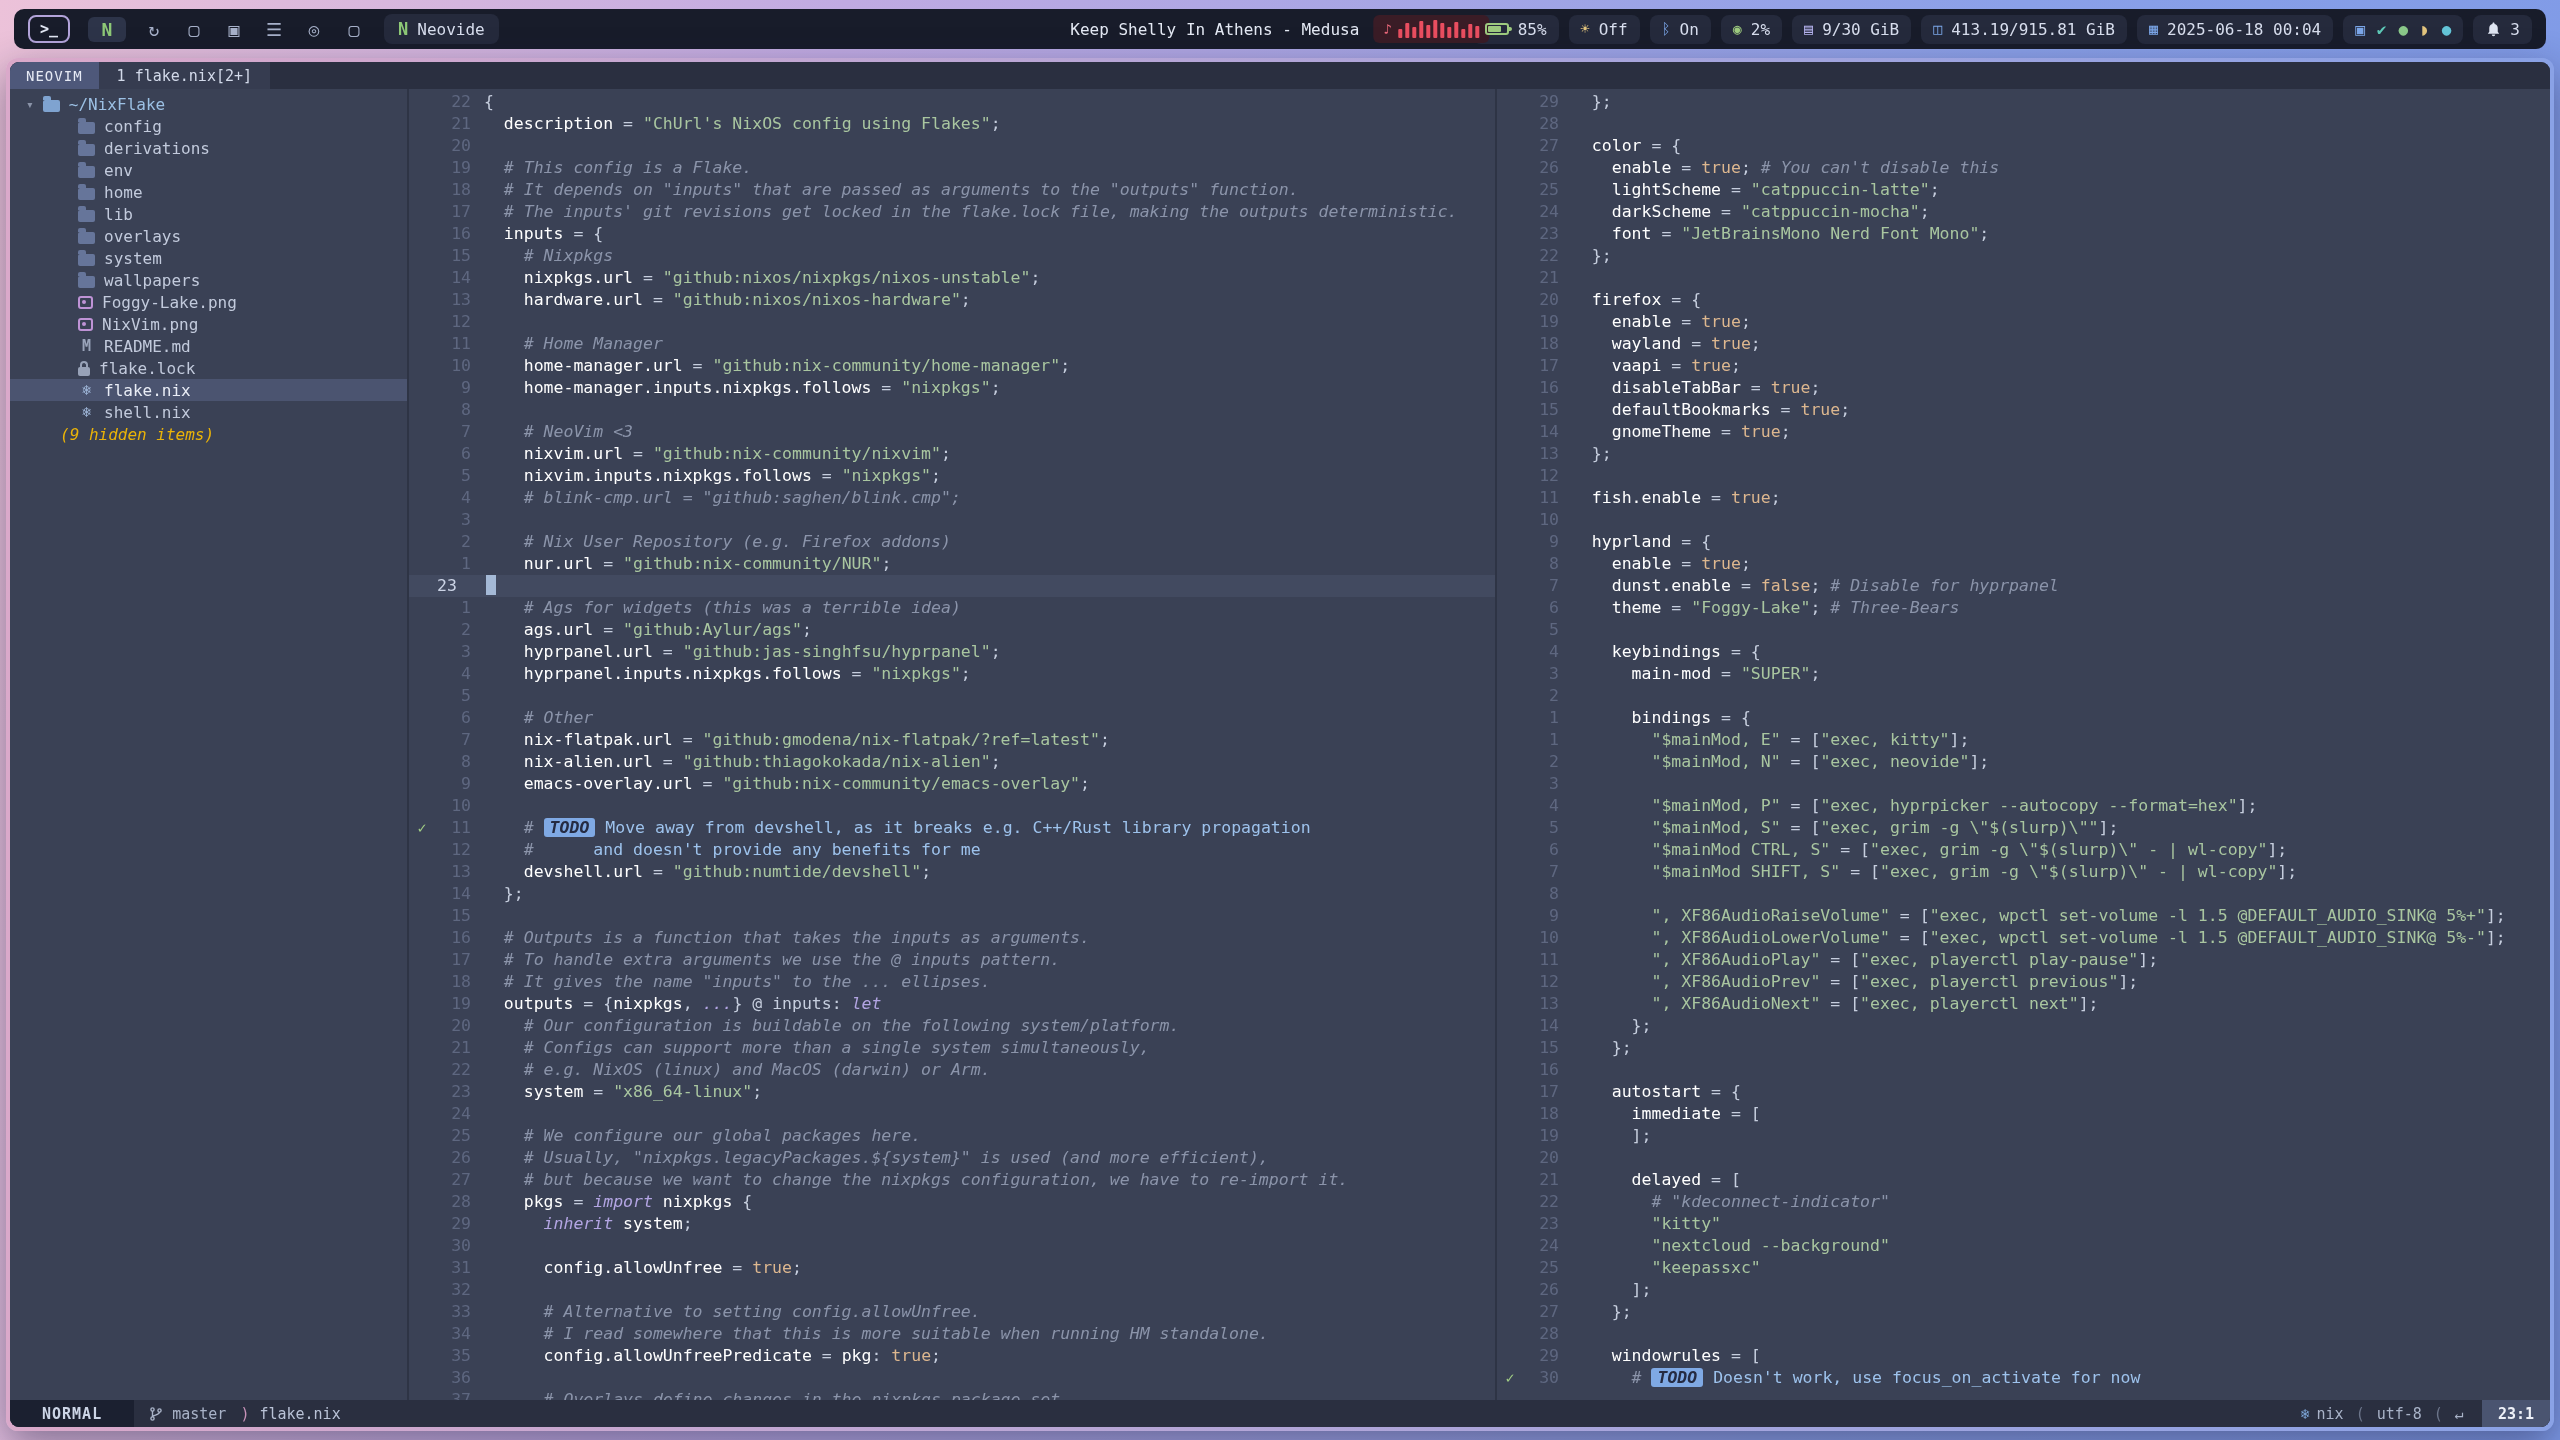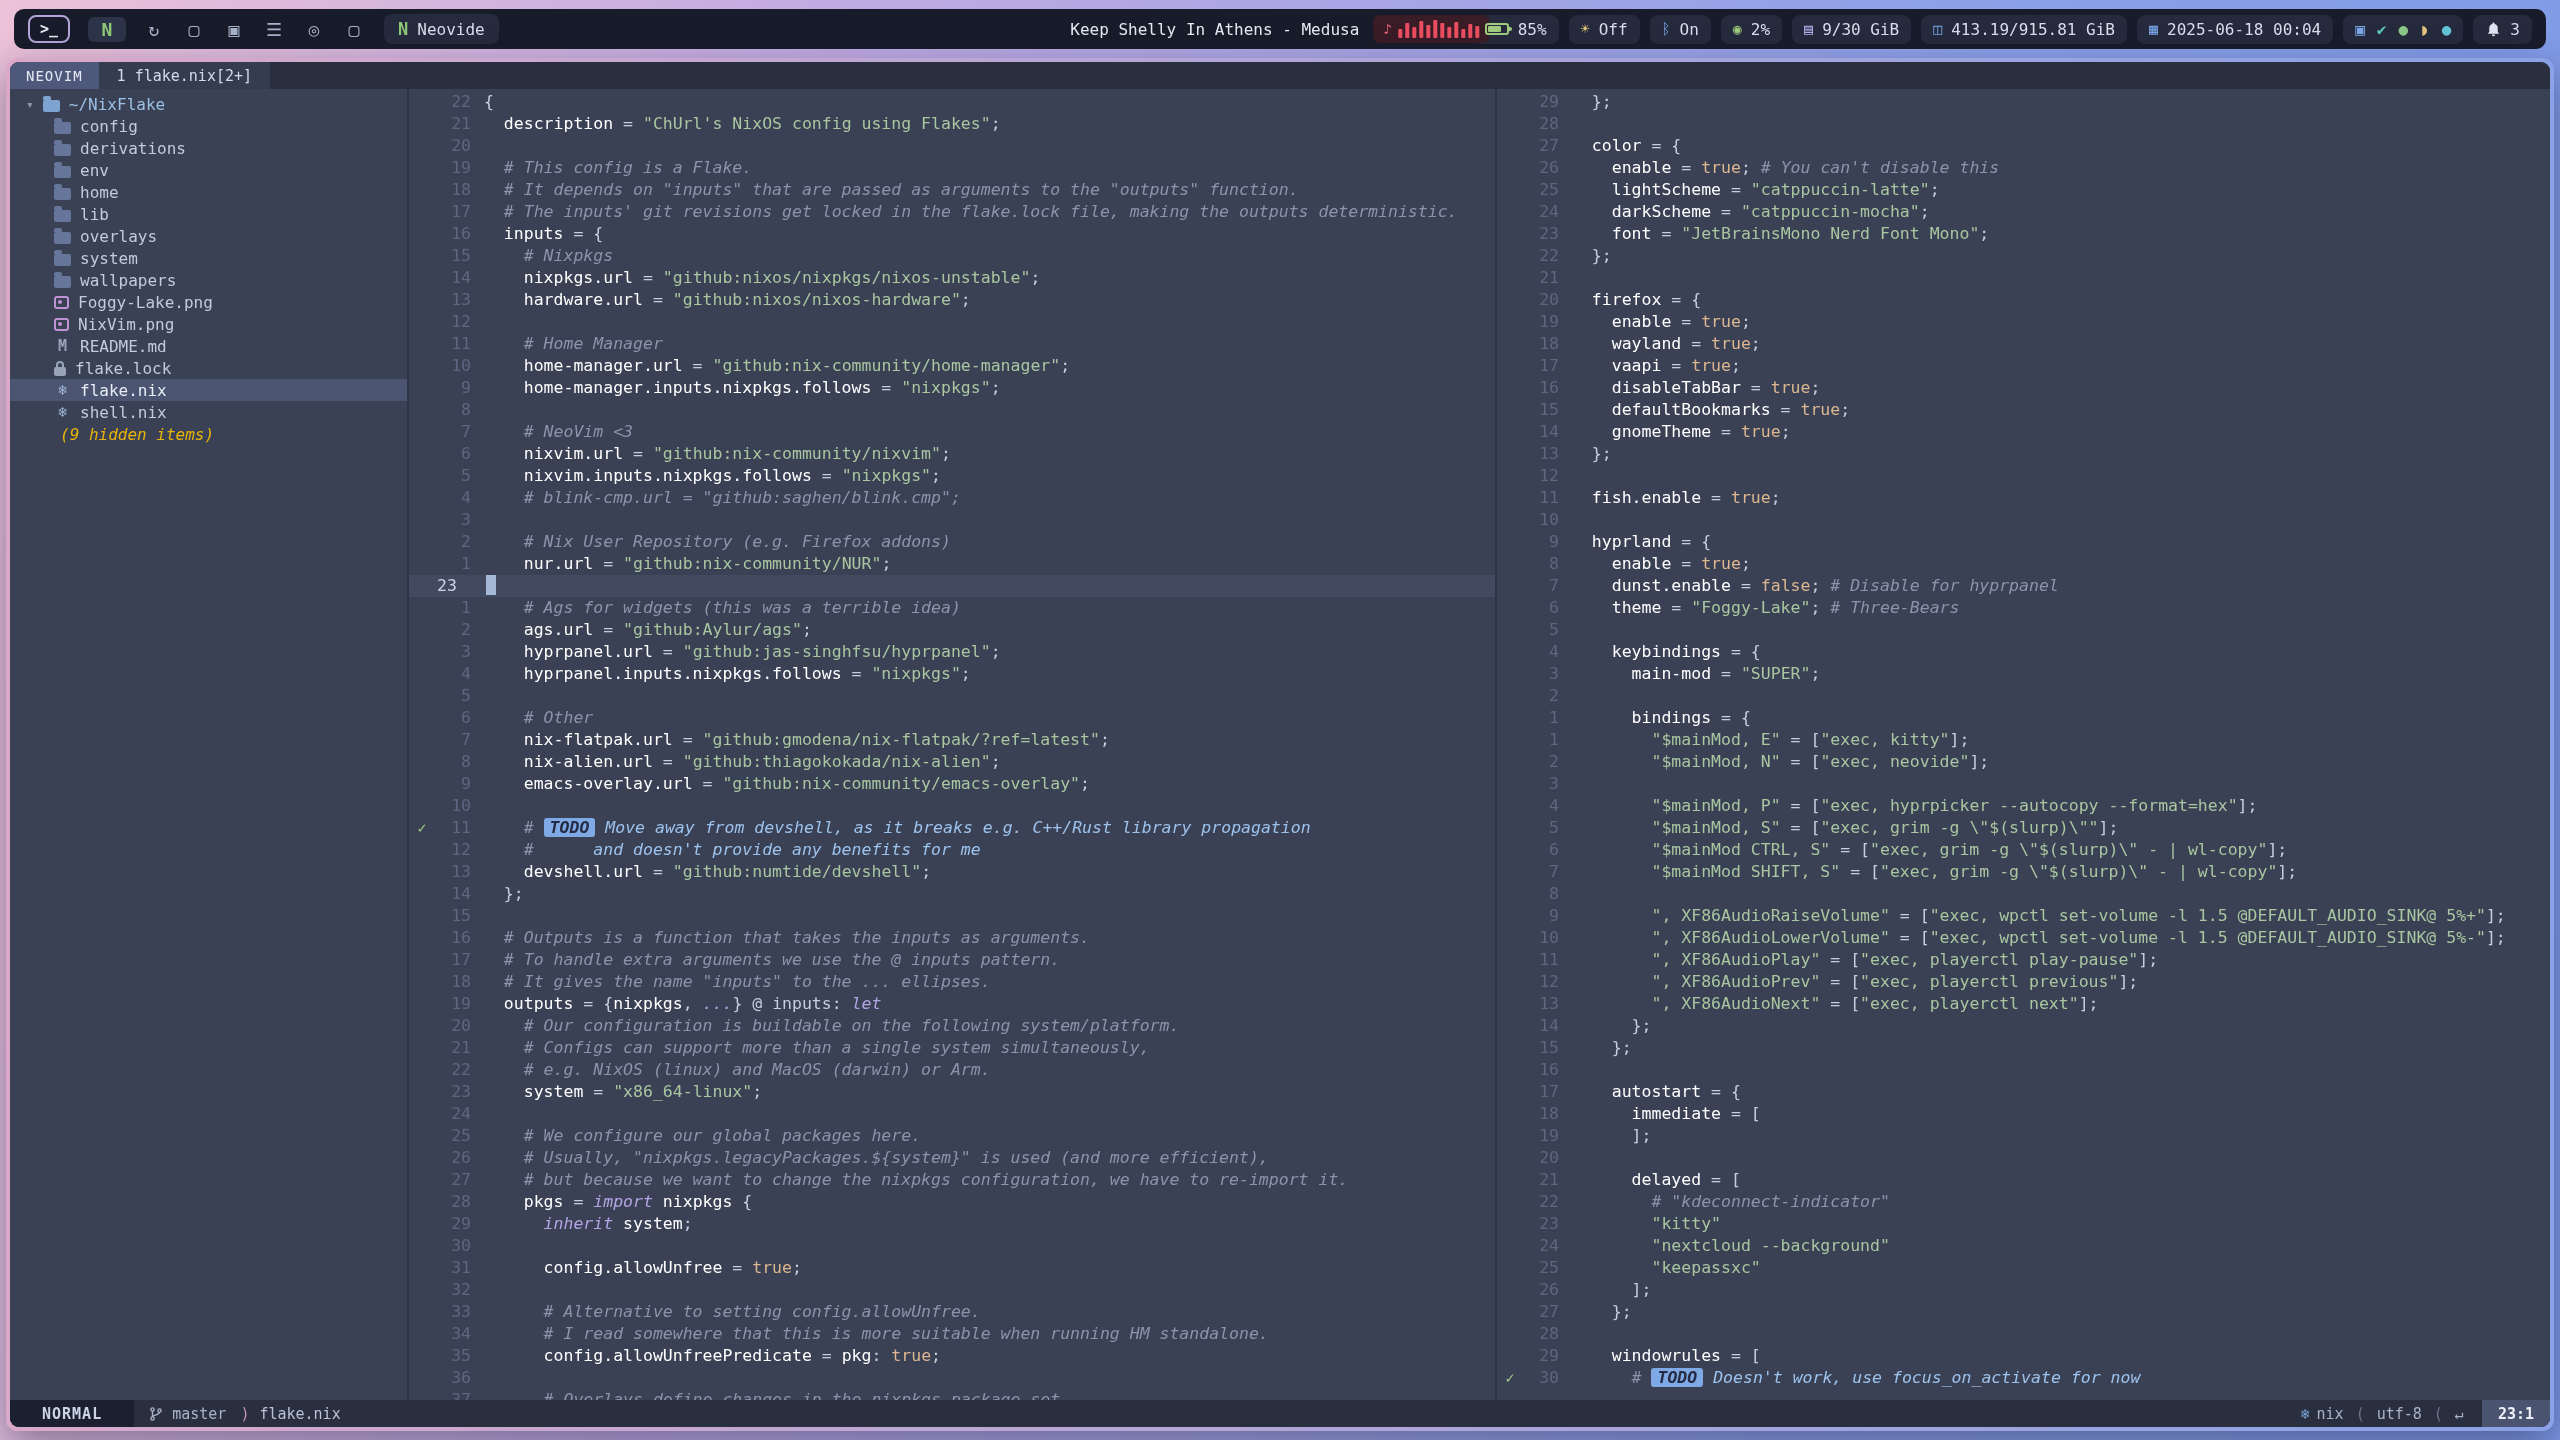--- a/index.html
+++ b/index.html
@@ -43,21 +43,21 @@
     box-shadow:0 14px 40px rgba(25,25,55,.45)}
   .win-inner{width:100%;height:100%;background:#3a4155;border-radius:9px;overflow:hidden;display:flex;flex-direction:column}
   
   .tabline{height:27px;flex:0 0 27px;background:#2a2f40;display:flex;align-items:stretch}
   .tab-neovim{background:#4e587a;color:#e6eaf5;font-weight:normal;font-size:14px;letter-spacing:1px;
     display:flex;align-items:center;padding:0 16px}
   .tab-buffer{background:#363c50;color:#d3daea;font-size:15px;display:flex;align-items:center;padding:0 18px}
   
   .main{flex:1;display:flex;overflow:hidden}
   .sidebar{flex:0 0 397px;border-right:2px solid #2e3445;padding-top:4px;font-size:16px;overflow:hidden}
-  .tree-row{height:22px;display:flex;align-items:center;gap:9px;padding-left:44px;color:#c2cadc;white-space:pre}
+  .tree-row{height:22px;display:flex;align-items:center;gap:9px;padding-left:68px;color:#c2cadc;white-space:pre}
   .tree-row.root{padding-left:16px}
   .tree-row.root .tree-label{color:#9cc0e4}
   .chev{color:#8a93a8;font-size:13px}
   .tree-row.selected{background:#4b5470}
   .tree-row.selected .tree-label{color:#e9edf6}
   .tree-row.hidden-note{color:#eab308;font-style:italic;padding-left:50px}
   .fi{display:inline-block;position:relative;flex:0 0 auto}
   .fi-folder{width:17px;height:12px;background:#66759a;border-radius:2px;margin-top:3px}
   .fi-folder::before{content:"";position:absolute;top:-4px;left:0;width:8px;height:4px;background:inherit;border-radius:2px 2px 0 0}
   .fi-folder.open{background:#7fa3d0}
@@ -78,21 +78,21 @@
   .ed-text{padding-left:13px;color:#c6cede}
   .cursor-block{display:inline-block;width:10px;height:20px;background:#a4b9d6;vertical-align:-4px}
   .t-p{color:#c6cede}
   .t-o{color:#c6cede}
   .t-c{color:#8b94aa;font-style:italic}
   .t-s{color:#a9c6a0}
   .t-v{color:#ffffff}
   .t-k{color:#b3a5e3;font-style:italic}
   .t-b{color:#ddb78f}
   .t-td{background:#7fa9e4;color:#252b42;font-weight:bold;border-radius:3px;padding:0 6px;font-style:italic}
-  .t-tt{color:#9dc2ec;font-style:italic}
+  .t-tt{color:#9dc2ec;}
   
   .statusline{height:27px;flex:0 0 27px;background:#2a2f40;display:flex;align-items:center;font-size:15px;color:#a9b3c8}
   .mode{height:100%;display:flex;align-items:center;padding:0 32px;background:#1b2030;color:#ccd5e6;font-weight:bold;letter-spacing:1px}
   .git{display:flex;align-items:center;gap:8px;padding:0 14px}
   .sl-sep{color:#c792b8;margin-right:10px}
   .sl-file{color:#b9c2d6}
   .sl-right{margin-left:auto;display:flex;align-items:center;gap:12px}
   .ft{display:flex;align-items:center;gap:7px}
   .ft-icon{color:#7da6d8}
   .sl-sep2{color:#6b7489}

